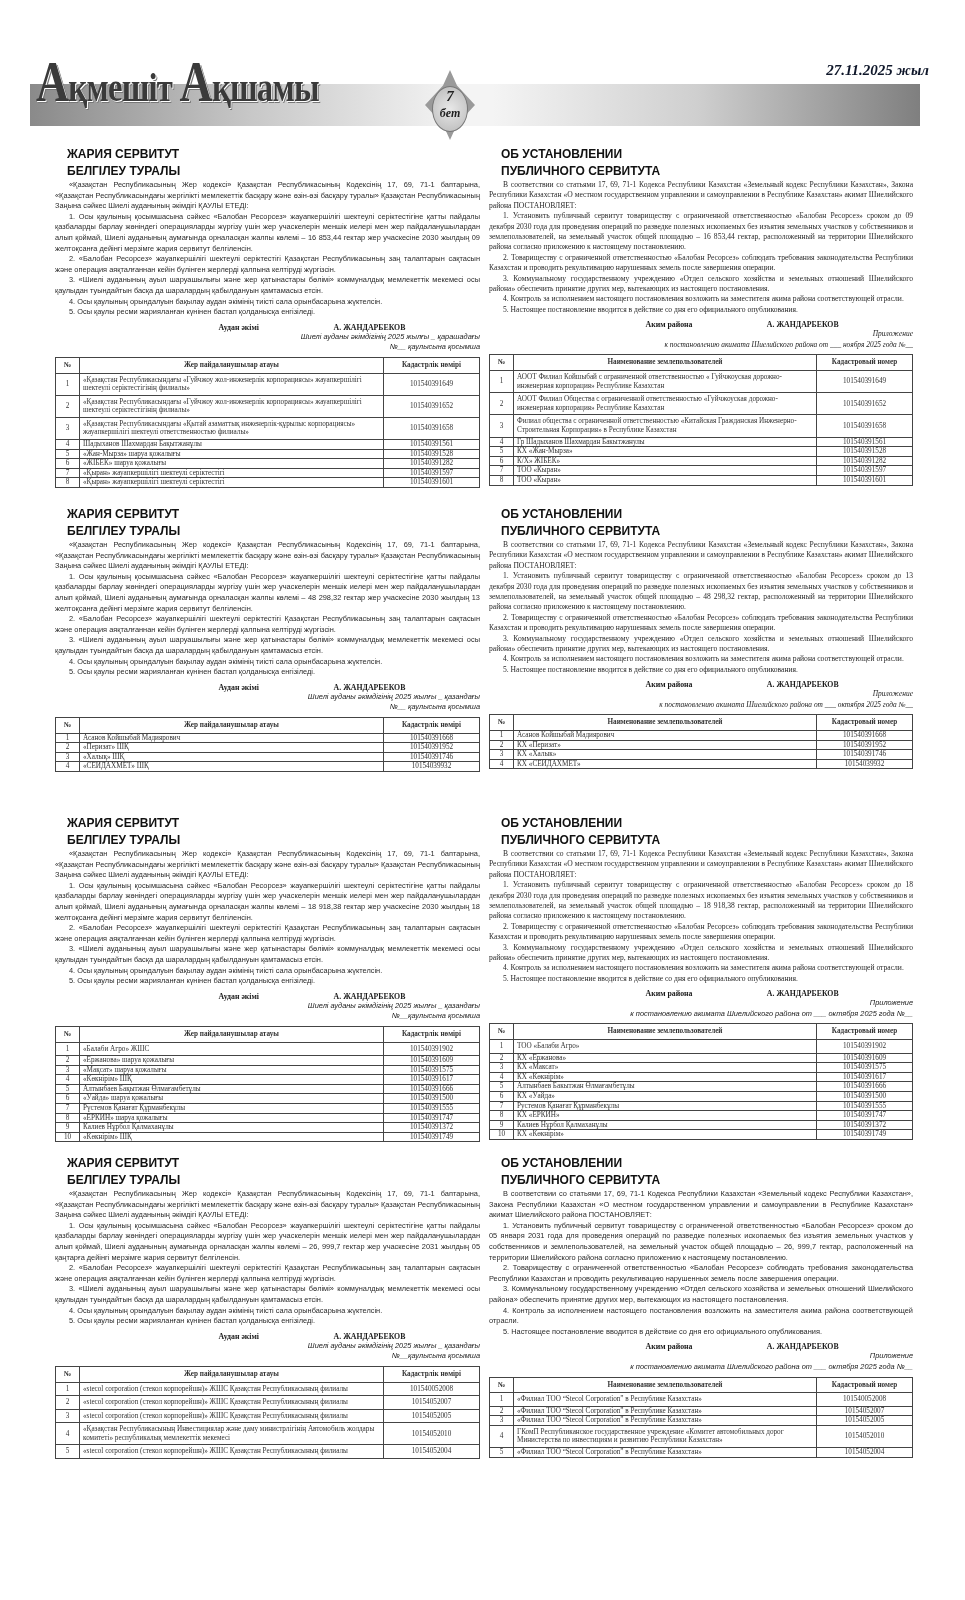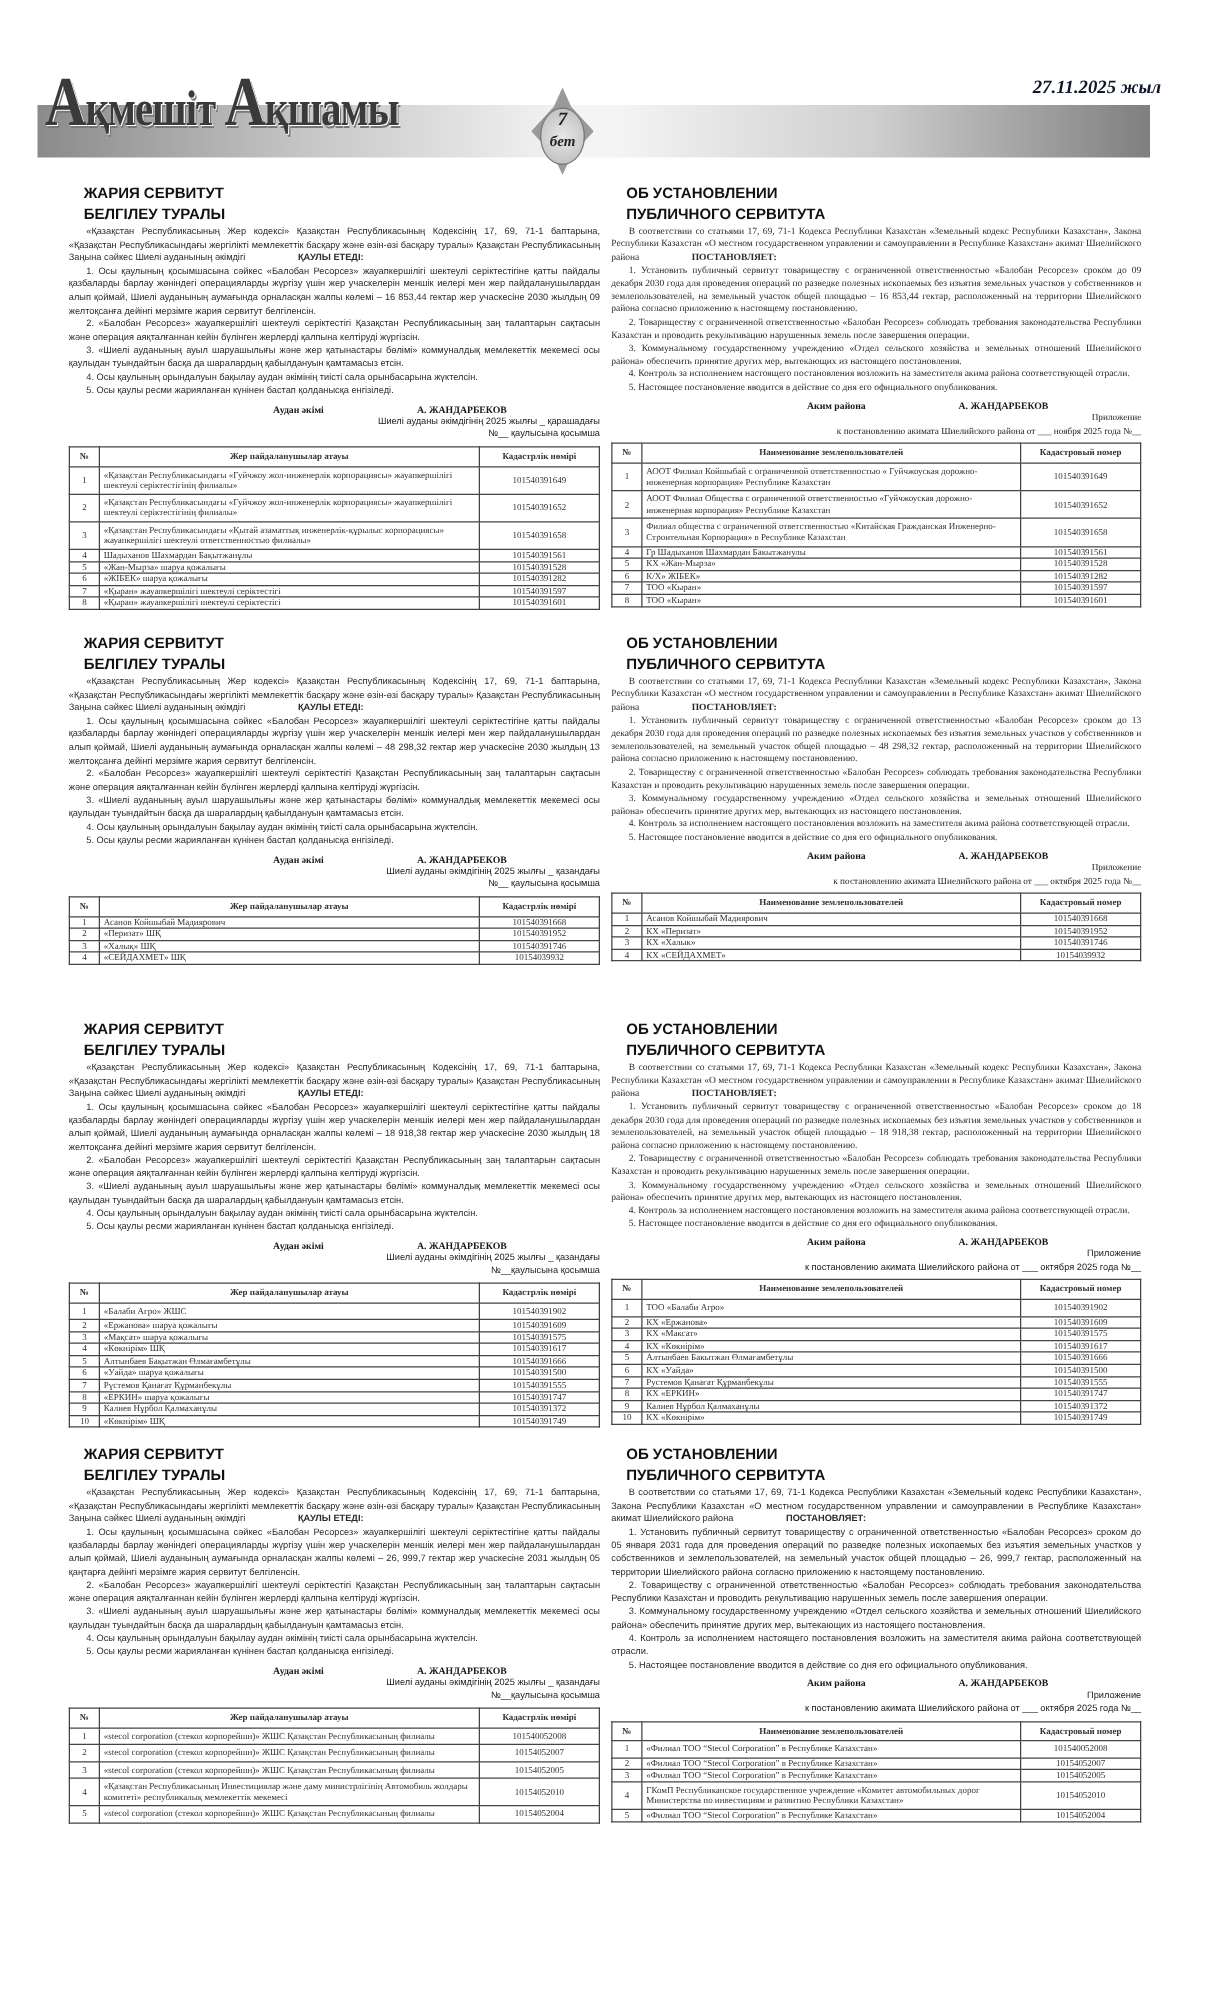--- a/index.html
+++ b/index.html
@@ -23,25 +23,25 @@
   .page-badge .num1 { top: 18px; font-size: 15px; }
   .page-badge .num2 { top: 36px; font-size: 12px; }
   .col-left { left: 55px; width: 425px; }
   .col-right { left: 489px; width: 424px; }
   .sec { position: absolute; }
   .title { font-family: "Liberation Sans", sans-serif; font-weight: bold; font-size: 12px; line-height: 17px; color: #111; padding-left: 12px; }
   .body-kz { font-family: "Liberation Sans", sans-serif; font-size: 7.4px; line-height: 10.6px; text-align: justify; color: #2a2a2a; }
   .body-ru { font-family: "Liberation Serif", serif; font-size: 7.6px; line-height: 10.4px; text-align: justify; color: #2a2a2a; }
   .body-ru4 { font-family: "Liberation Sans", sans-serif; font-size: 7.4px; line-height: 10.6px; text-align: justify; color: #2a2a2a; }
   .para { text-indent: 14px; }
-  .bold { font-weight: bold; margin-left: 40px; }
+  .bold { font-weight: normal; }
   .sign { display: flex; font-weight: bold; font-size: 7.8px; margin-top: 5px; }
   .sign .role { width: 48%; text-align: right; padding-left: 40px; }
   .sign .name { width: 52%; text-align: center; }
-  .annex { text-align: right; font-size: 7.4px; line-height: 10.6px; font-family: "Liberation Sans", sans-serif; }
+  .annex { text-align: right; font-style: italic; font-size: 7.4px; line-height: 10.6px; font-family: "Liberation Sans", sans-serif; }
   table { border-collapse: collapse; width: 100%; font-family: "Liberation Serif", serif; font-size: 7.2px; color: #333; margin-top: 4px; }
   th, td { border: 1px solid #444; padding: 0 3px; line-height: 8.6px; vertical-align: top; }
   th { font-weight: bold; text-align: center; padding: 3px; }
   td.n { text-align: center; width: 24px; }
   td.c { text-align: center; width: 96px; }
   .tall td { padding-top: 2px; padding-bottom: 2px; }
   td.mid { vertical-align: middle; }
 </style>
 </head>
 <body>

